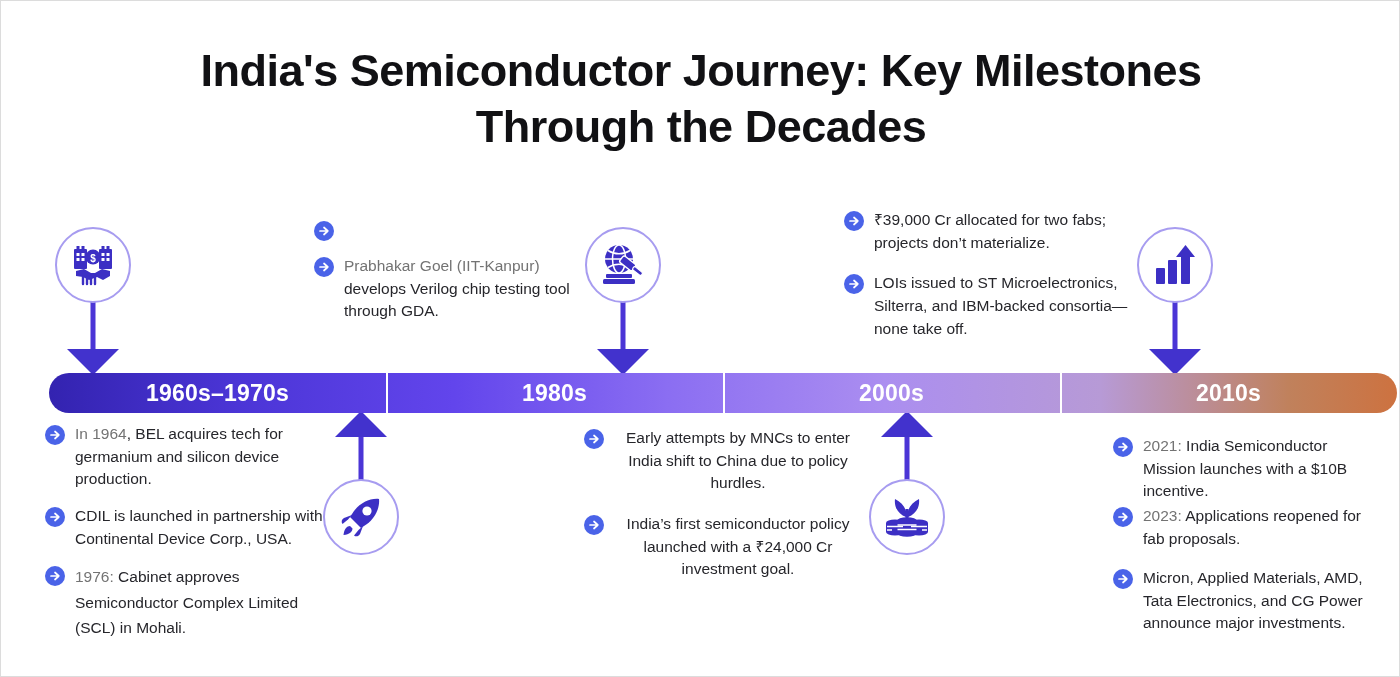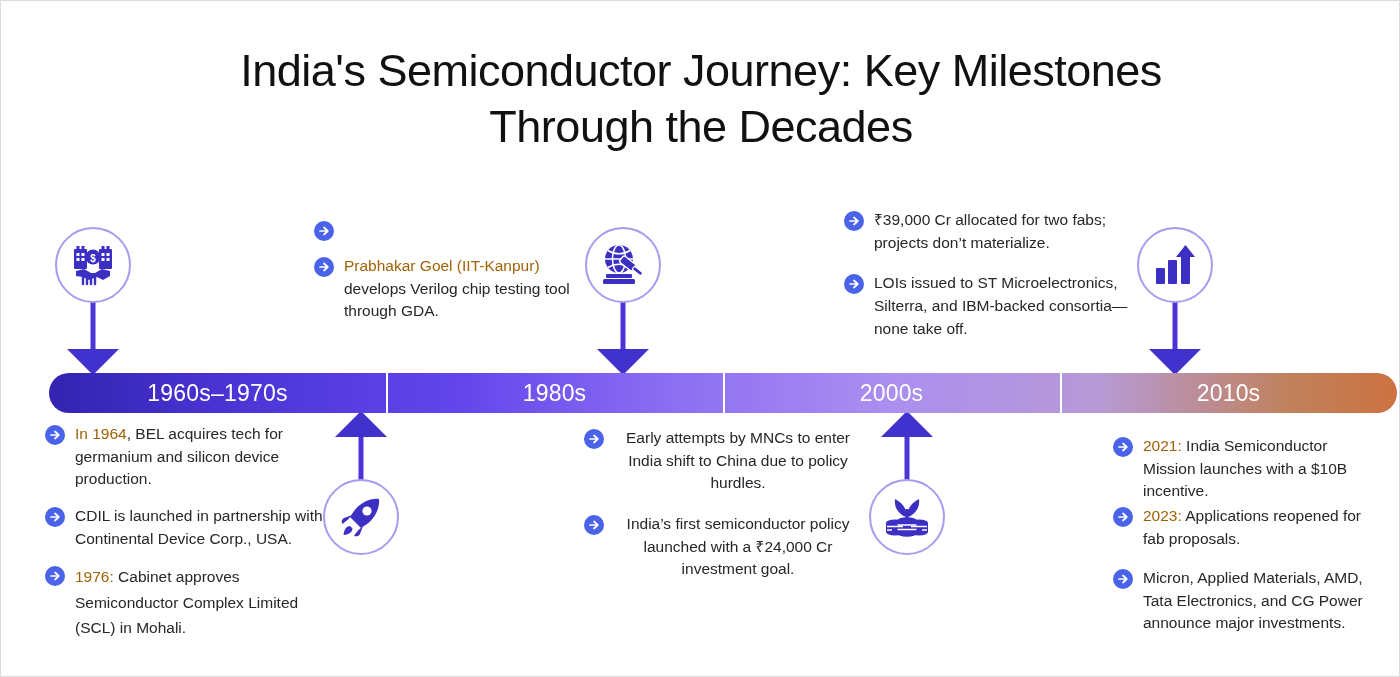--- a/index.html
+++ b/index.html
@@ -16,21 +16,21 @@
     border:1px solid #dcdcdc;
   }
 
   
   #title {
     position:absolute;
     left:0; top:42px;
     width:1400px;
     text-align:center;
     font-size:45px;
-    font-weight:400;
+    font-weight:700;
     line-height:1.25;
     color:#111114;
     letter-spacing:-0.5px;
   }
   #title .ln { display:block; }
 
   
   #bar {
     position:absolute;
     left:48px; top:372px;
@@ -50,21 +50,21 @@
     z-index:4;
   }
   .seg {
     flex:1 1 0;
     position:relative;
     display:flex;
     align-items:center;
     justify-content:center;
     color:#ffffff;
     font-size:23px;
-    font-weight:400;
+    font-weight:700;
     letter-spacing:0.2px;
   }
   .seg + .seg::before {
     content:"";
     position:absolute;
     left:0; top:0;
     width:2px; height:100%;
     background:#ffffff;
   }
 
@@ -117,21 +117,21 @@
     margin-right:10px;
     margin-top:2px;
   }
   .b-ico svg { display:block; }
   .b-txt {
     font-size:15.5px;
     line-height:1.46;
     color:#26262b;
     font-weight:400;
   }
-  .b-txt .hl { color:#a16207; }
+  .b-txt .hl { color:#737373; }
   .b-txt.loose { line-height:1.65; }
 </style>
 </head>
 <body>
 
 <div id="canvas">
 
   <div id="title">
     <span class="ln">India's Semiconductor Journey: Key Milestones</span>
     <span class="ln">Through the Decades</span>

